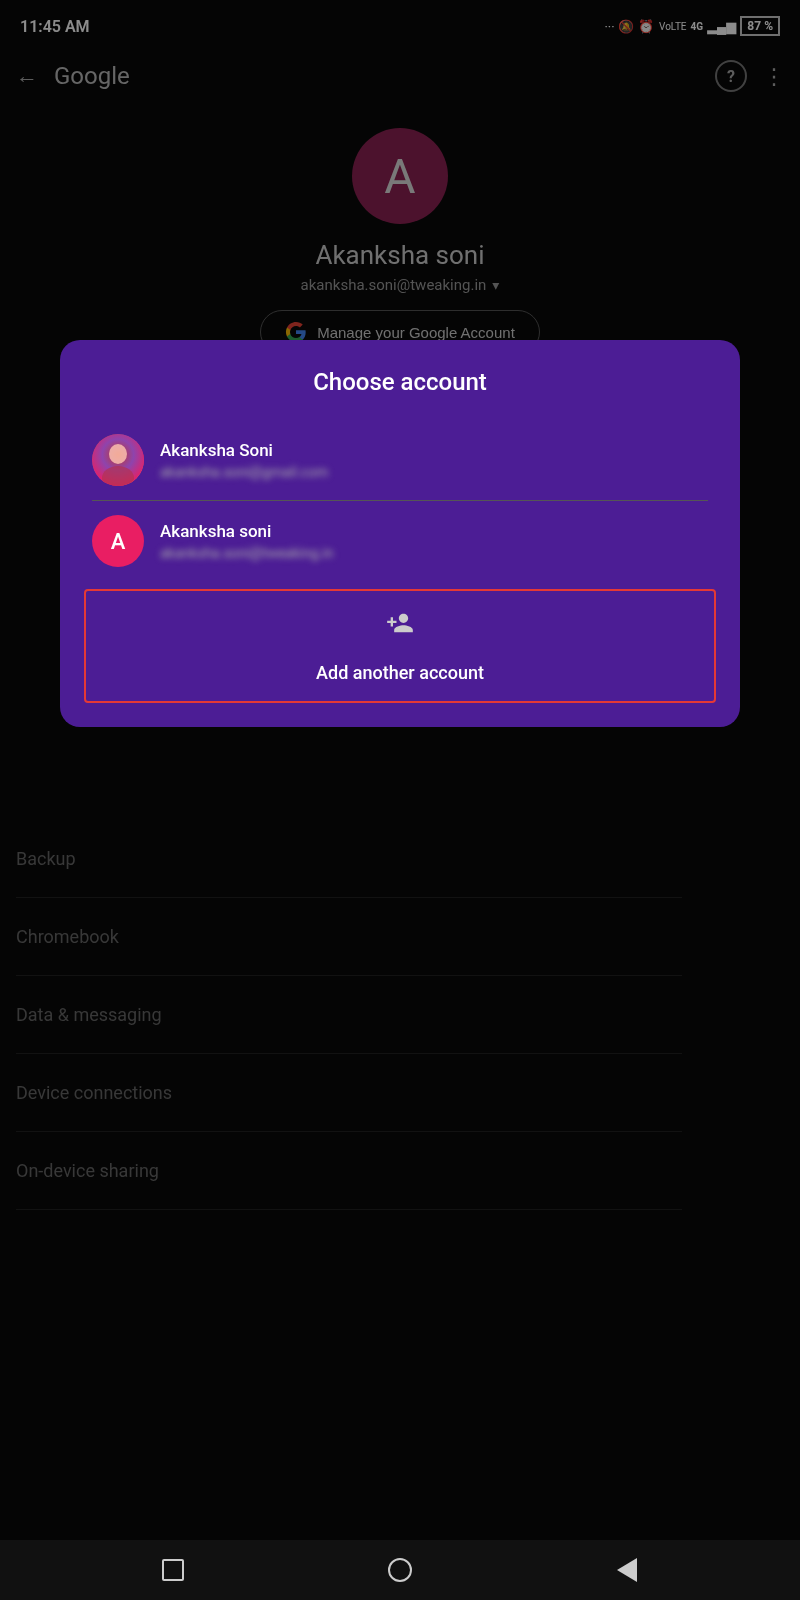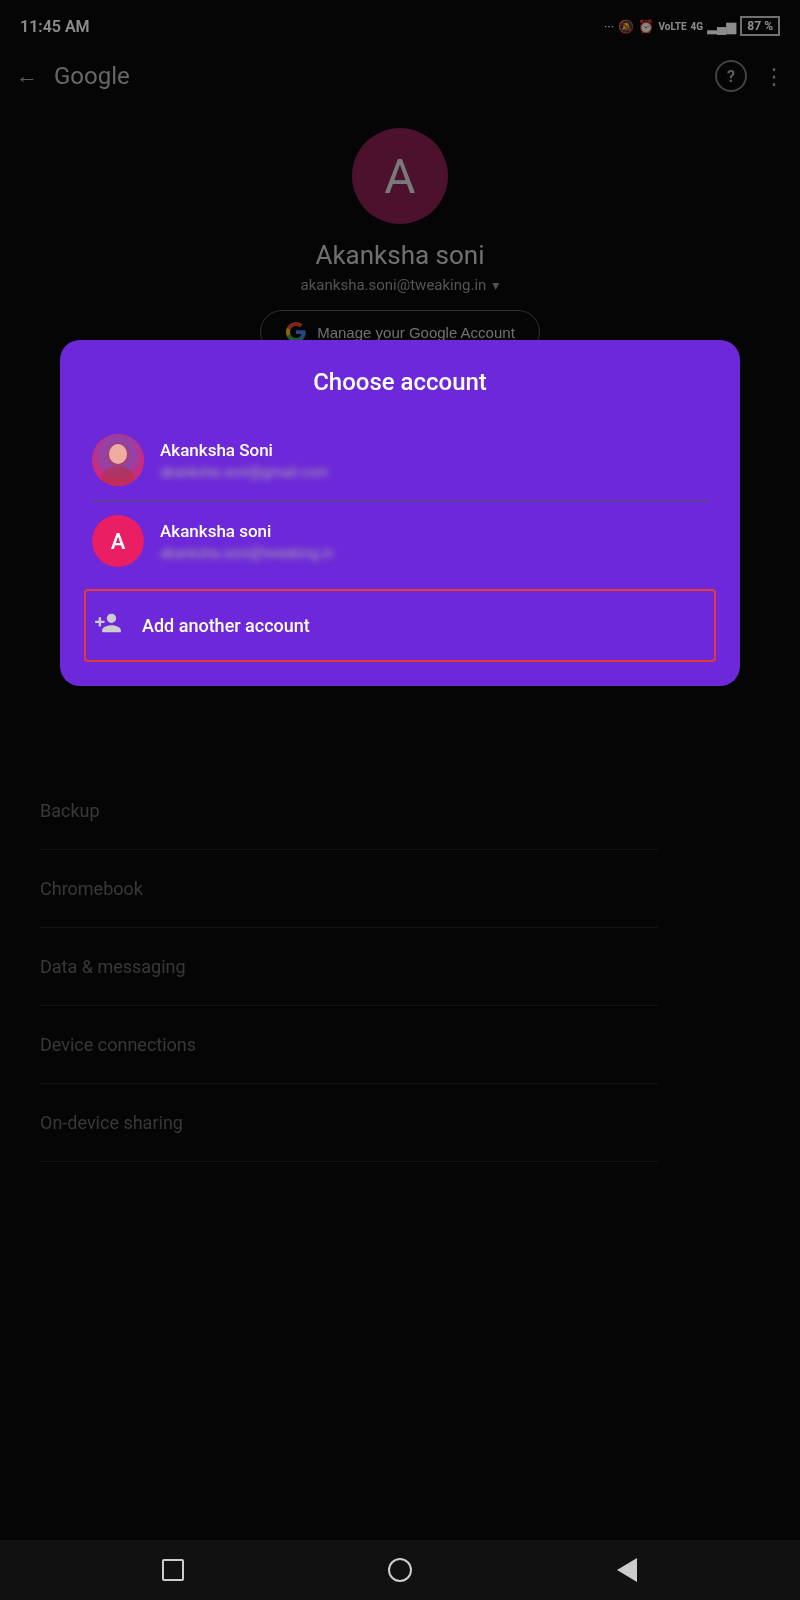--- a/index.html
+++ b/index.html
@@ -175,21 +175,21 @@
       height: 1600px;
       background: rgba(0,0,0,0.45);
       display: flex;
       align-items: flex-start;
       justify-content: center;
       padding-top: 340px;
     }
 
     .dialog {
       width: 680px;
-      background: #6d28d9;
+      background: #4c1d95;
       border-radius: 20px;
       padding: 28px 24px 24px;
     }
 
     .dialog-title {
       font-size: 24px;
       color: #fff;
       text-align: center;
       font-weight: 500;
       margin-bottom: 24px;
@@ -258,40 +258,41 @@
     
     .add-account-row {
       display: flex;
       align-items: center;
       gap: 20px;
       padding: 18px 8px;
       cursor: pointer;
       border: 2px solid #e53935;
       border-radius: 4px;
       margin-top: 8px;
+      flex-direction: column;
     }
 
     .add-account-icon {
       font-size: 22px;
       color: #ccc;
     }
 
     .add-account-text {
       font-size: 18px;
       color: #fff;
       font-weight: 500;
     }
 
     
     .background-content {
       position: absolute;
-      top: 772px;
+      top: 820px;
       left: 0;
       width: 698px;
-      padding: 0 40px;
+      padding: 0 16px;
     }
 
     .bg-menu-item {
       font-size: 18px;
       color: #666;
       padding: 28px 0;
       border-bottom: 1px solid #222;
     }
 
     
@@ -342,21 +343,21 @@
   </style>
 </head>
 <body>
 
 <div class="status-bar">
   <span class="status-time">11:45 AM</span>
   <div class="status-icons">
     <span class="status-icon">···</span>
     <span class="status-icon">🔕</span>
     <span class="status-icon">⏰</span>
-    <span class="status-icon" style="font-size:10px;font-weight:bold;">VoLTE</span>
+    <span class="status-icon" style="font-size:10px;font-weight:normal;">VoLTE</span>
     <span class="status-icon" style="font-size:10px;font-weight:bold;">4G</span>
     <span class="status-icon">▂▄▆</span>
     <span style="border:2px solid #ccc; border-radius:0; padding:1px 5px; font-size:12px; font-weight:bold; display:flex; align-items:center; gap:3px;">
       <span>87</span>
       <span>%</span>
     </span>
   </div>
 </div>
 
 <div class="top-nav">

